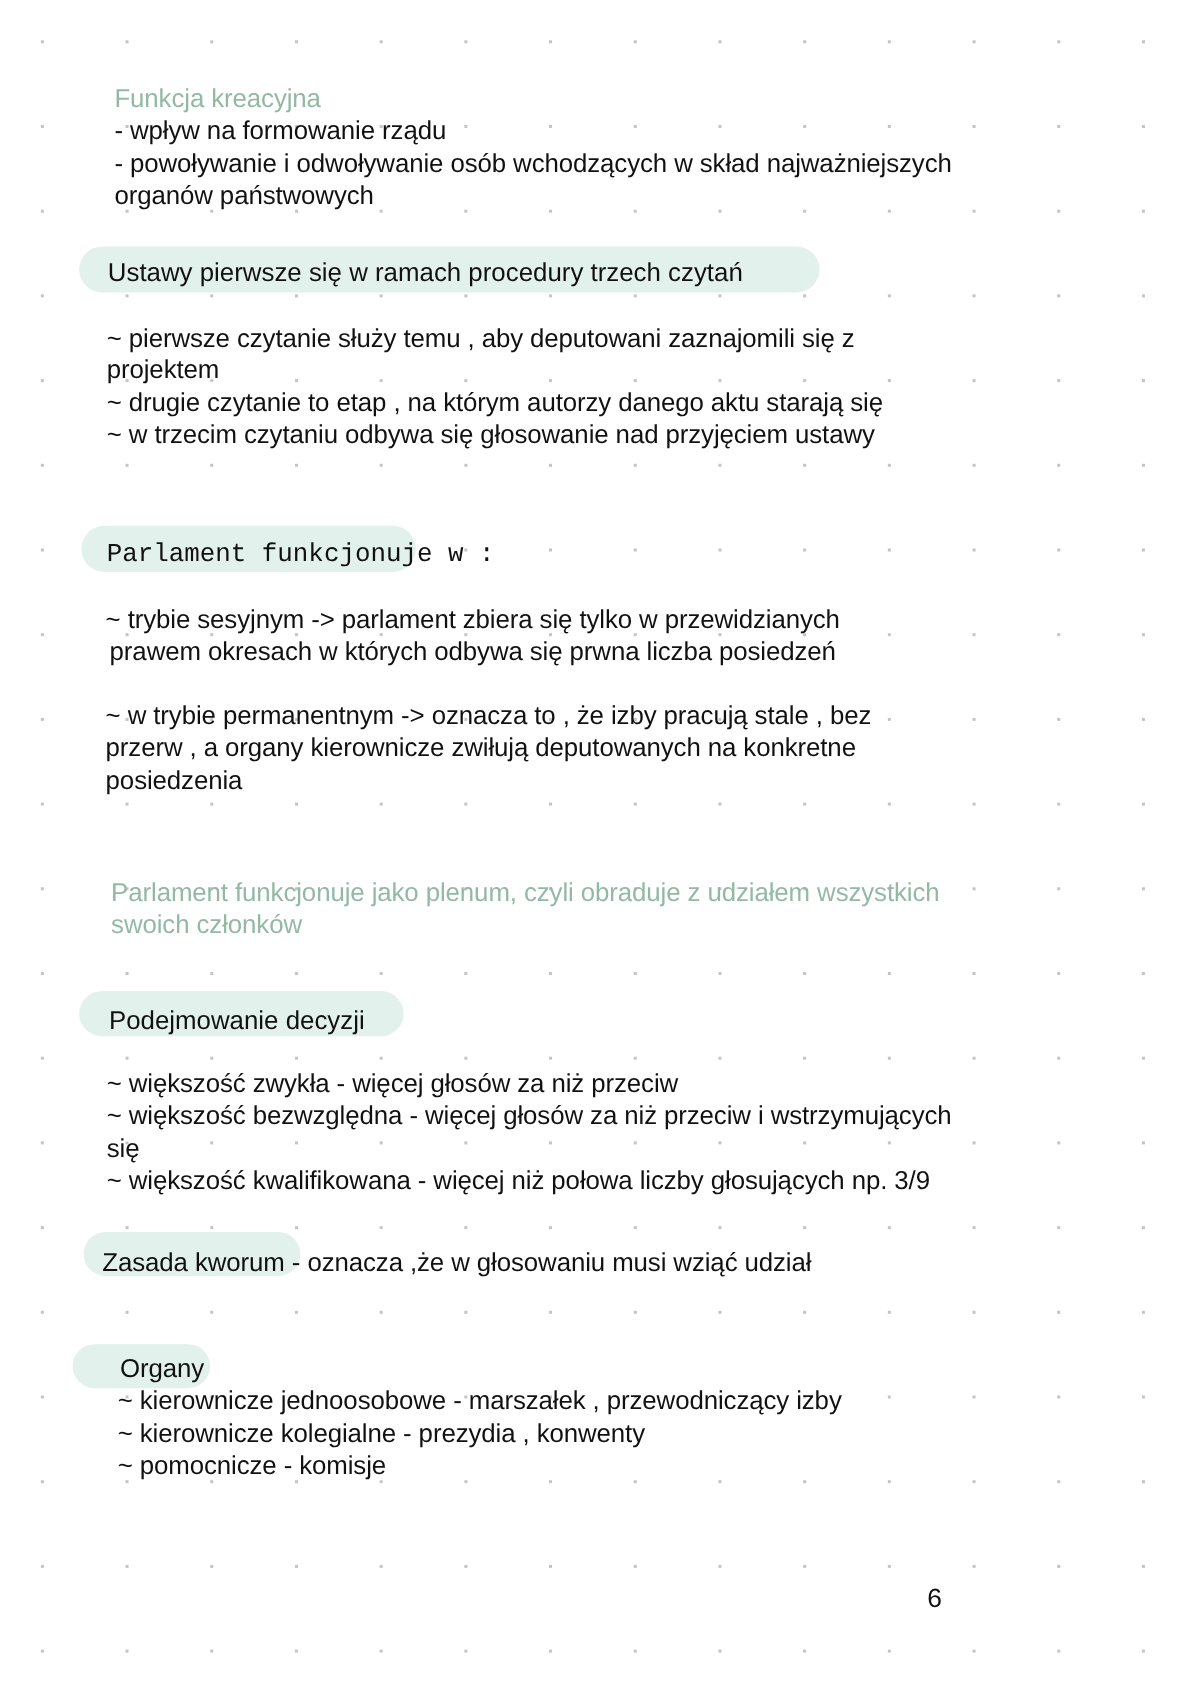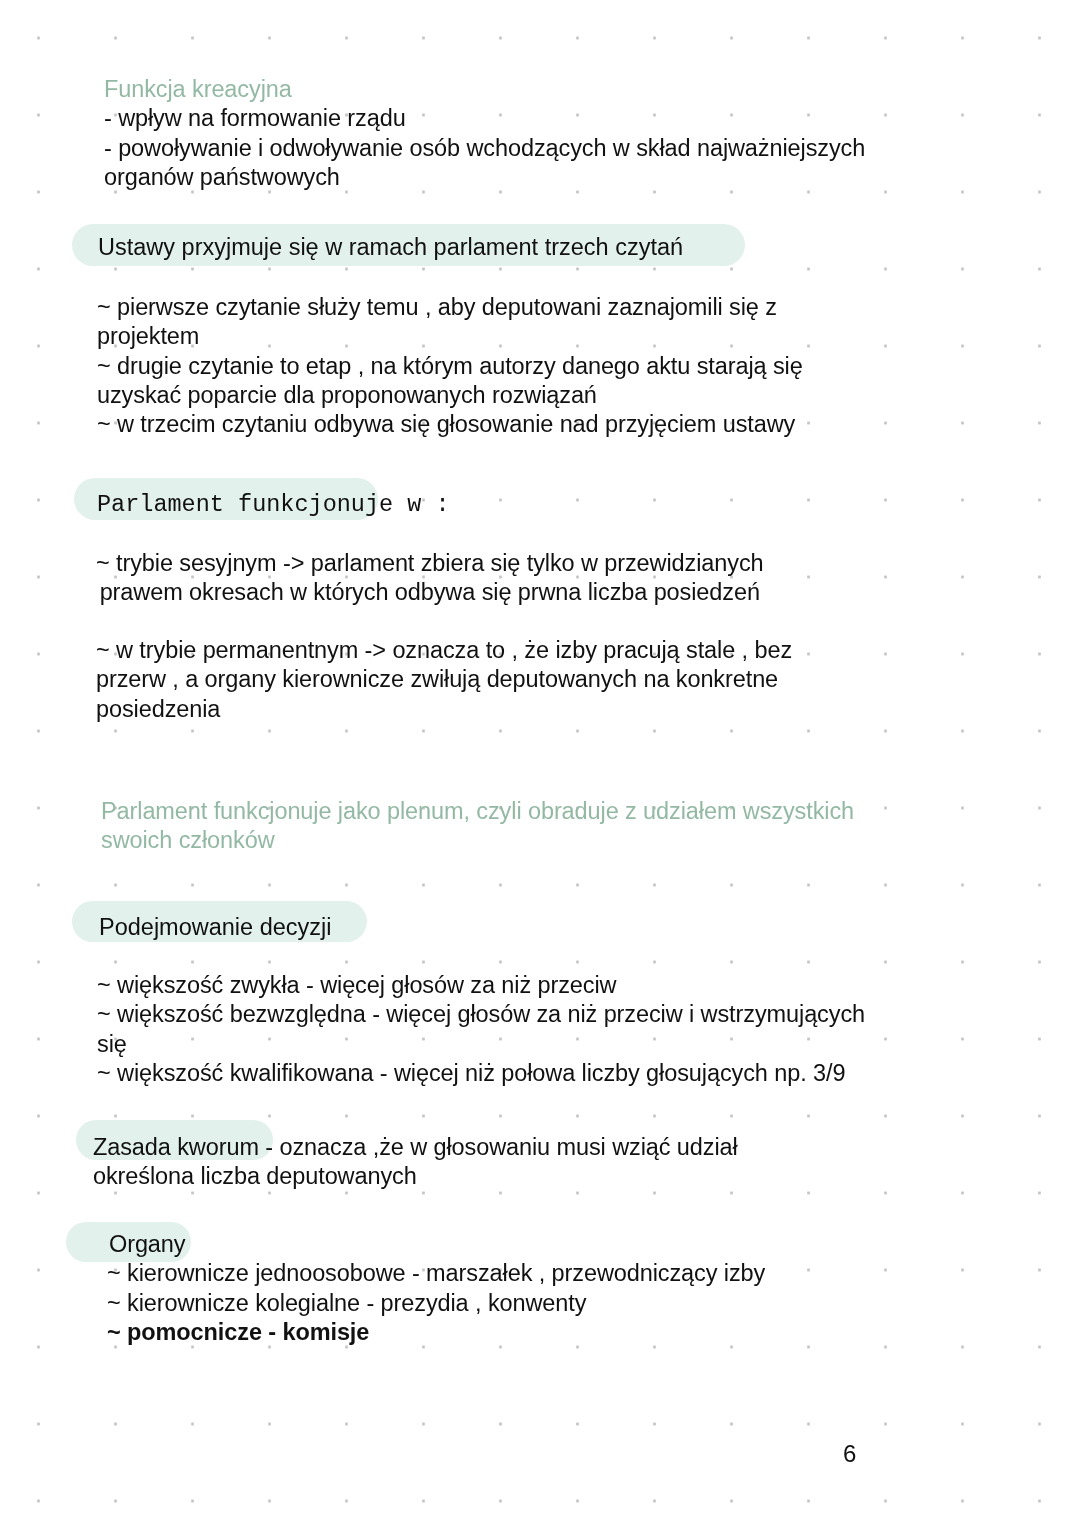--- a/index.html
+++ b/index.html
@@ -63,27 +63,26 @@
 <div class="page">
 
   <div class="block" style="left:104px; top:75px;">
     <span class="line green-title">Funkcja kreacyjna</span>
     <span class="line">- wpływ na formowanie rządu</span>
     <span class="line">- powoływanie i odwoływanie osób wchodzących w skład najważniejszych</span>
     <span class="line">organów państwowych</span>
   </div>
 
   <div class="pill" style="left:72px; top:224px; width:673px; height:42px;"></div>
-  <div class="pill-text" style="left:98px; top:233px;">Ustawy prxyjmuje się w ramach parlament trzech czytań</div>
+  <div class="pill-text" style="left:98px; top:233px;">Ustawy pierwsze się w ramach procedury trzech czytań</div>
 
   <div class="block" style="left:97px; top:293px;">
     <span class="line">~ pierwsze czytanie służy temu , aby deputowani zaznajomili się z</span>
     <span class="line">projektem</span>
     <span class="line">~ drugie czytanie to etap , na którym autorzy danego aktu starają się</span>
-    <span class="line">uzyskać poparcie dla proponowanych rozwiązań</span>
     <span class="line">~ w trzecim czytaniu odbywa się głosowanie nad przyjęciem ustawy</span>
   </div>
 
   <div class="pill" style="left:74px; top:478px; width:304px; height:42px;"></div>
   <div class="pill-text" style="left:97px; top:490px;font-family:Liberation Mono, monospace;">Parlament funkcjonuje w :</div>
 
   <div class="block" style="left:96px; top:549px;text-align:center;">
     <span class="line">~ trybie sesyjnym -&gt; parlament zbiera się tylko w przewidzianych</span>
     <span class="line">prawem okresach w których odbywa się prwna liczba posiedzeń</span>
   </div>
@@ -105,26 +104,25 @@
   <div class="block" style="left:97px; top:971px;">
     <span class="line">~ większość zwykła - więcej głosów za niż przeciw</span>
     <span class="line">~ większość bezwzględna - więcej głosów za niż przeciw i wstrzymujących</span>
     <span class="line">się</span>
     <span class="line">~ większość kwalifikowana - więcej niż połowa liczby głosujących np. 3/9</span>
   </div>
 
   <div class="pill" style="left:76px; top:1120px; width:197px; height:40px;"></div>
   <div class="block" style="left:93px; top:1133px;">
     <span class="line"><span>Zasada kworum</span><span> - oznacza ,że w głosowaniu musi wziąć udział</span></span>
-    <span class="line">określona liczba deputowanych</span>
   </div>
 
   <div class="pill" style="left:66px; top:1222px; width:125px; height:40px;"></div>
   <div class="block" style="left:95px; top:1230px;margin-left:14px;">
     <span class="line">Organy</span>
     <span class="line" style="margin-left:-2px;">~ kierownicze jednoosobowe - marszałek , przewodniczący izby</span>
     <span class="line" style="margin-left:-2px;">~ kierownicze kolegialne - prezydia , konwenty</span>
-    <span class="line" style="margin-left:-2px;font-weight:bold;">~ pomocnicze - komisje</span>
+    <span class="line" style="margin-left:-2px;">~ pomocnicze - komisje</span>
   </div>
 
   <div class="page-number" style="left:843px; top:1440px;">6</div>
 
 </div>
 
 </body></html>

